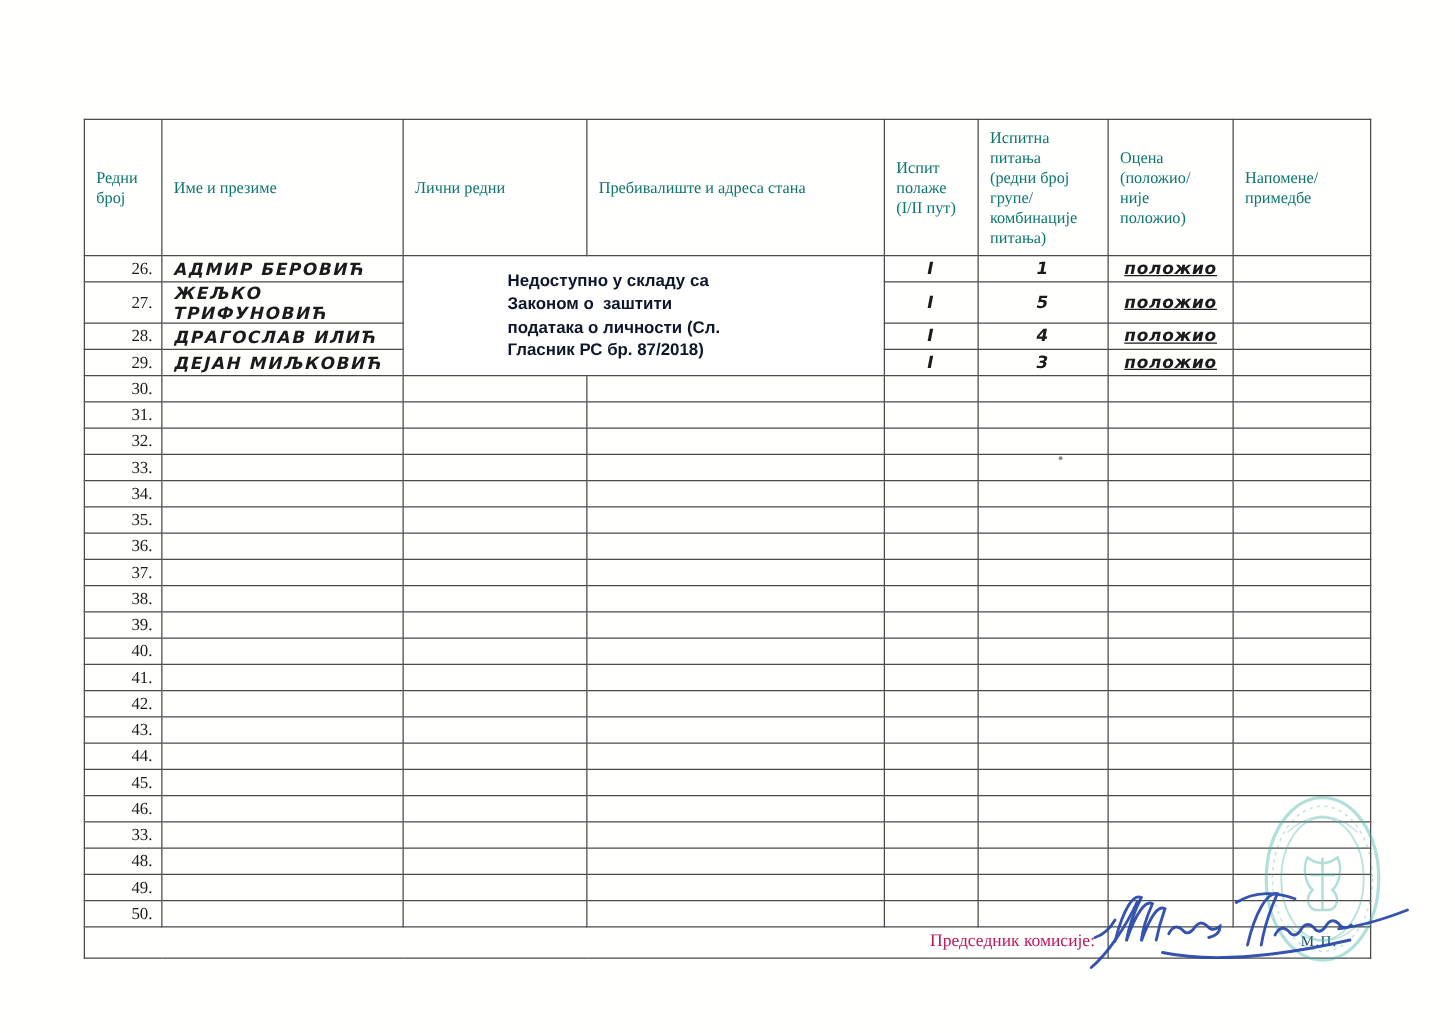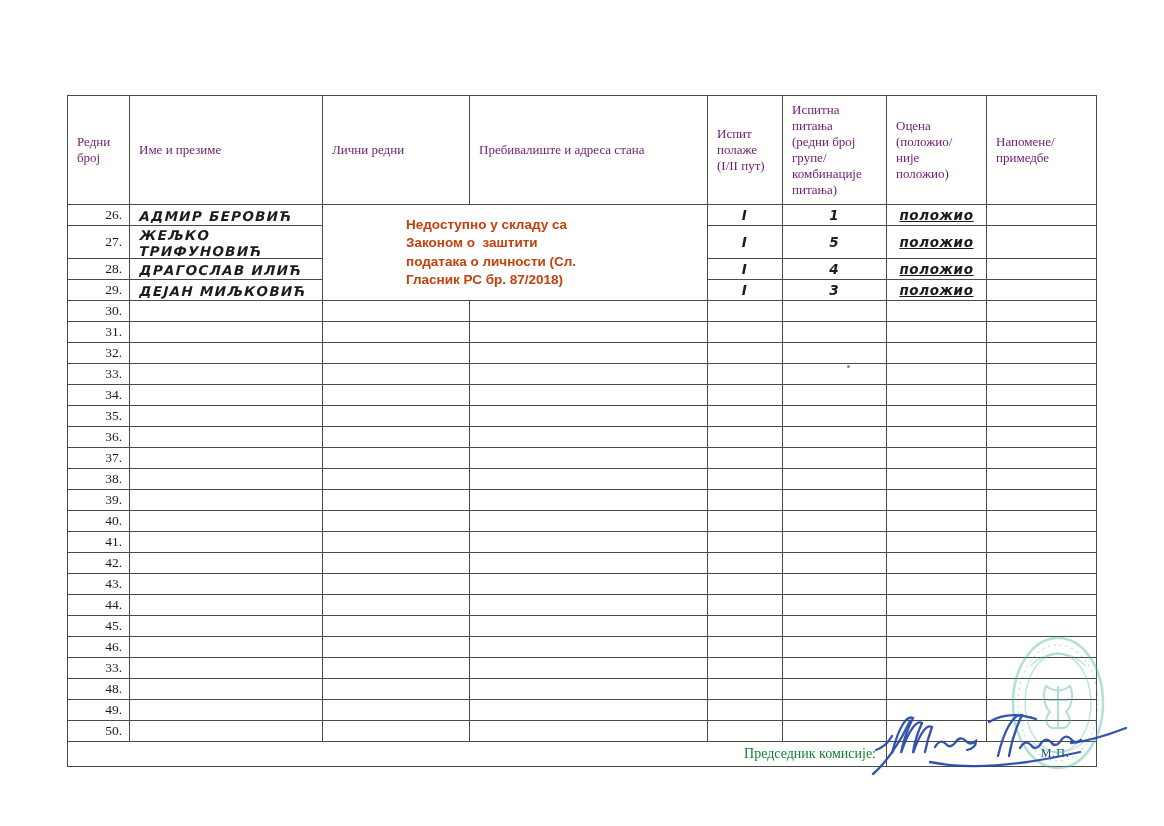--- a/index.html
+++ b/index.html
@@ -17,39 +17,39 @@
     position:absolute;left:67px;top:95px;width:1029px;
     border-collapse:collapse;table-layout:fixed;
   }
   .register th,.register td{
     border:1px solid var(--line);
     padding:0;overflow:hidden;
   }
   .register thead th{
     height:100px;font-weight:normal;font-size:13px;line-height:1.22;
     text-align:left;vertical-align:middle;
-    padding:4px 5px 4px 9px;white-space:pre-line;color:#701a75;
+    padding:4px 5px 4px 9px;white-space:pre-line;color:#0f766e;
   }
   .register tbody td{height:20px;font-size:13.5px;color:#1b1b1b;}
   td.num{text-align:right;padding-right:7px;}
   .hand{
     font-family:"DejaVu Sans", sans-serif;font-style:italic;font-weight:bold;
     color:var(--ink);font-size:12px;letter-spacing:1.3px;
   }
   td.name{padding-left:9px;transform:skewX(-2deg);}
   td.exam,td.q{text-align:center;}
   td.grade{text-align:center;letter-spacing:0.6px;font-size:11.5px;text-decoration:underline;}
   td.redaction{vertical-align:middle;background:#fff;}
   .redaction-text{
     width:218px;margin:0 auto;
     font-family:"Liberation Sans", sans-serif;font-weight:bold;
-    font-size:13.5px;line-height:1.34;color:#c2410c;white-space:pre-wrap;
+    font-size:13.5px;line-height:1.34;color:#0f172a;white-space:pre-wrap;
   }
   tr.footer-band td{height:24px;font-size:14px;vertical-align:middle;}
-  td.band-left{text-align:right;padding-right:10px;color:#15803d;}
+  td.band-left{text-align:right;padding-right:10px;color:#be185d;}
   td.band-right{position:relative;}
   .mp{
     position:absolute;right:26px;top:4px;
     font-size:12px;color:#0c4a6e;letter-spacing:1px;
   }
   .signature-svg{position:absolute;left:868px;top:706px;z-index:6;pointer-events:none;}
   .stamp-svg{position:absolute;left:1000px;top:628px;z-index:4;pointer-events:none;}
   .speck{position:absolute;left:847px;top:365px;width:3px;height:3px;background:#8a8a8a;border-radius:50%;}
 </style>
 </head>

